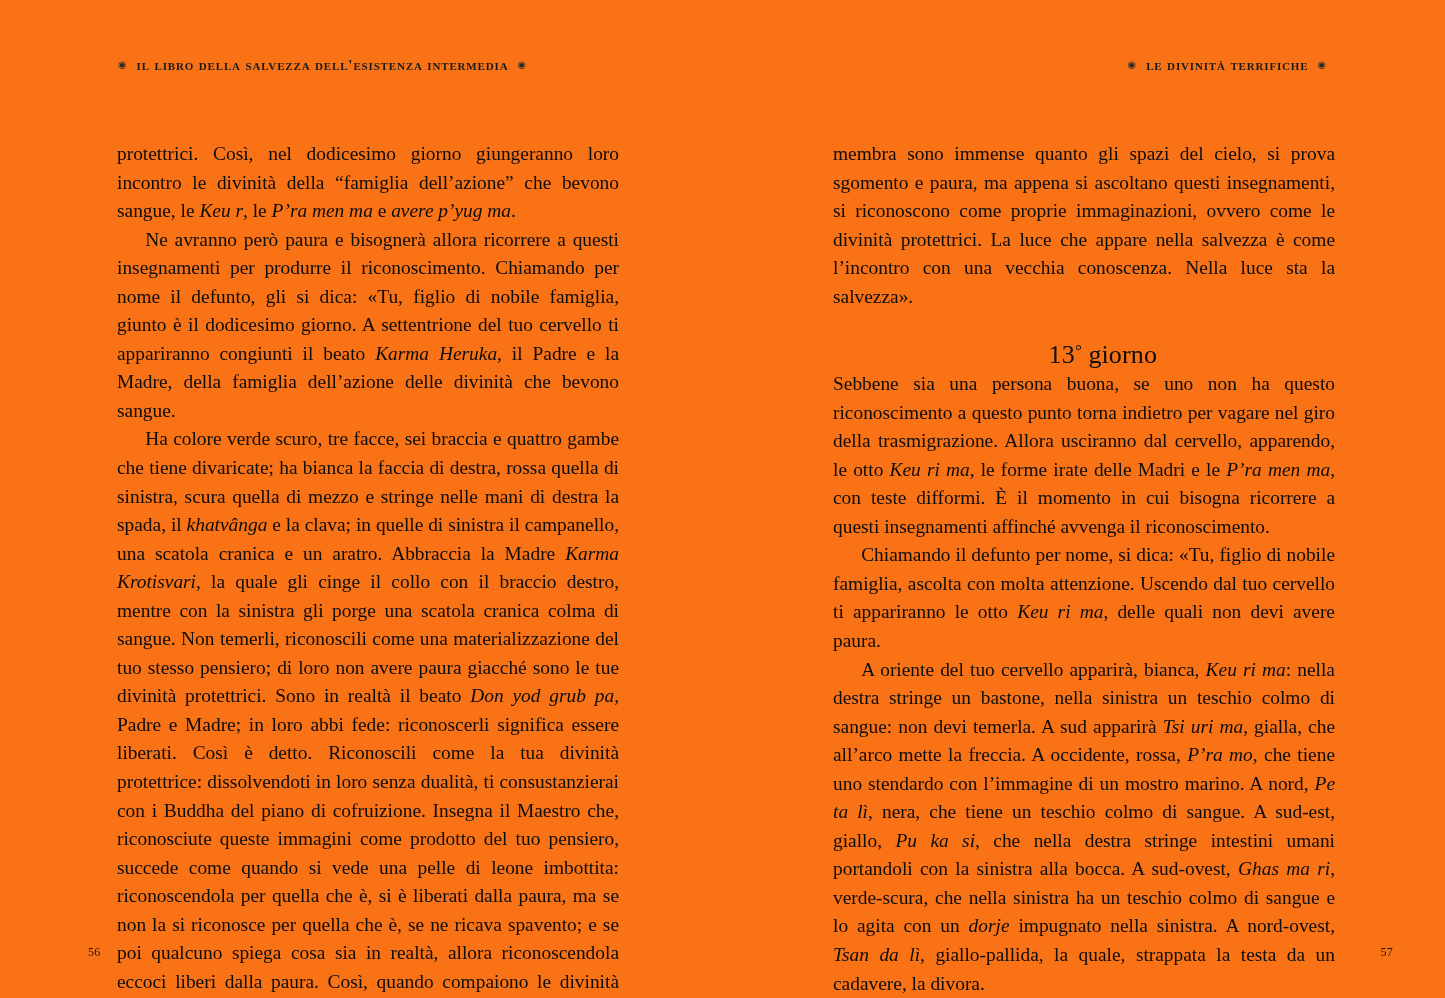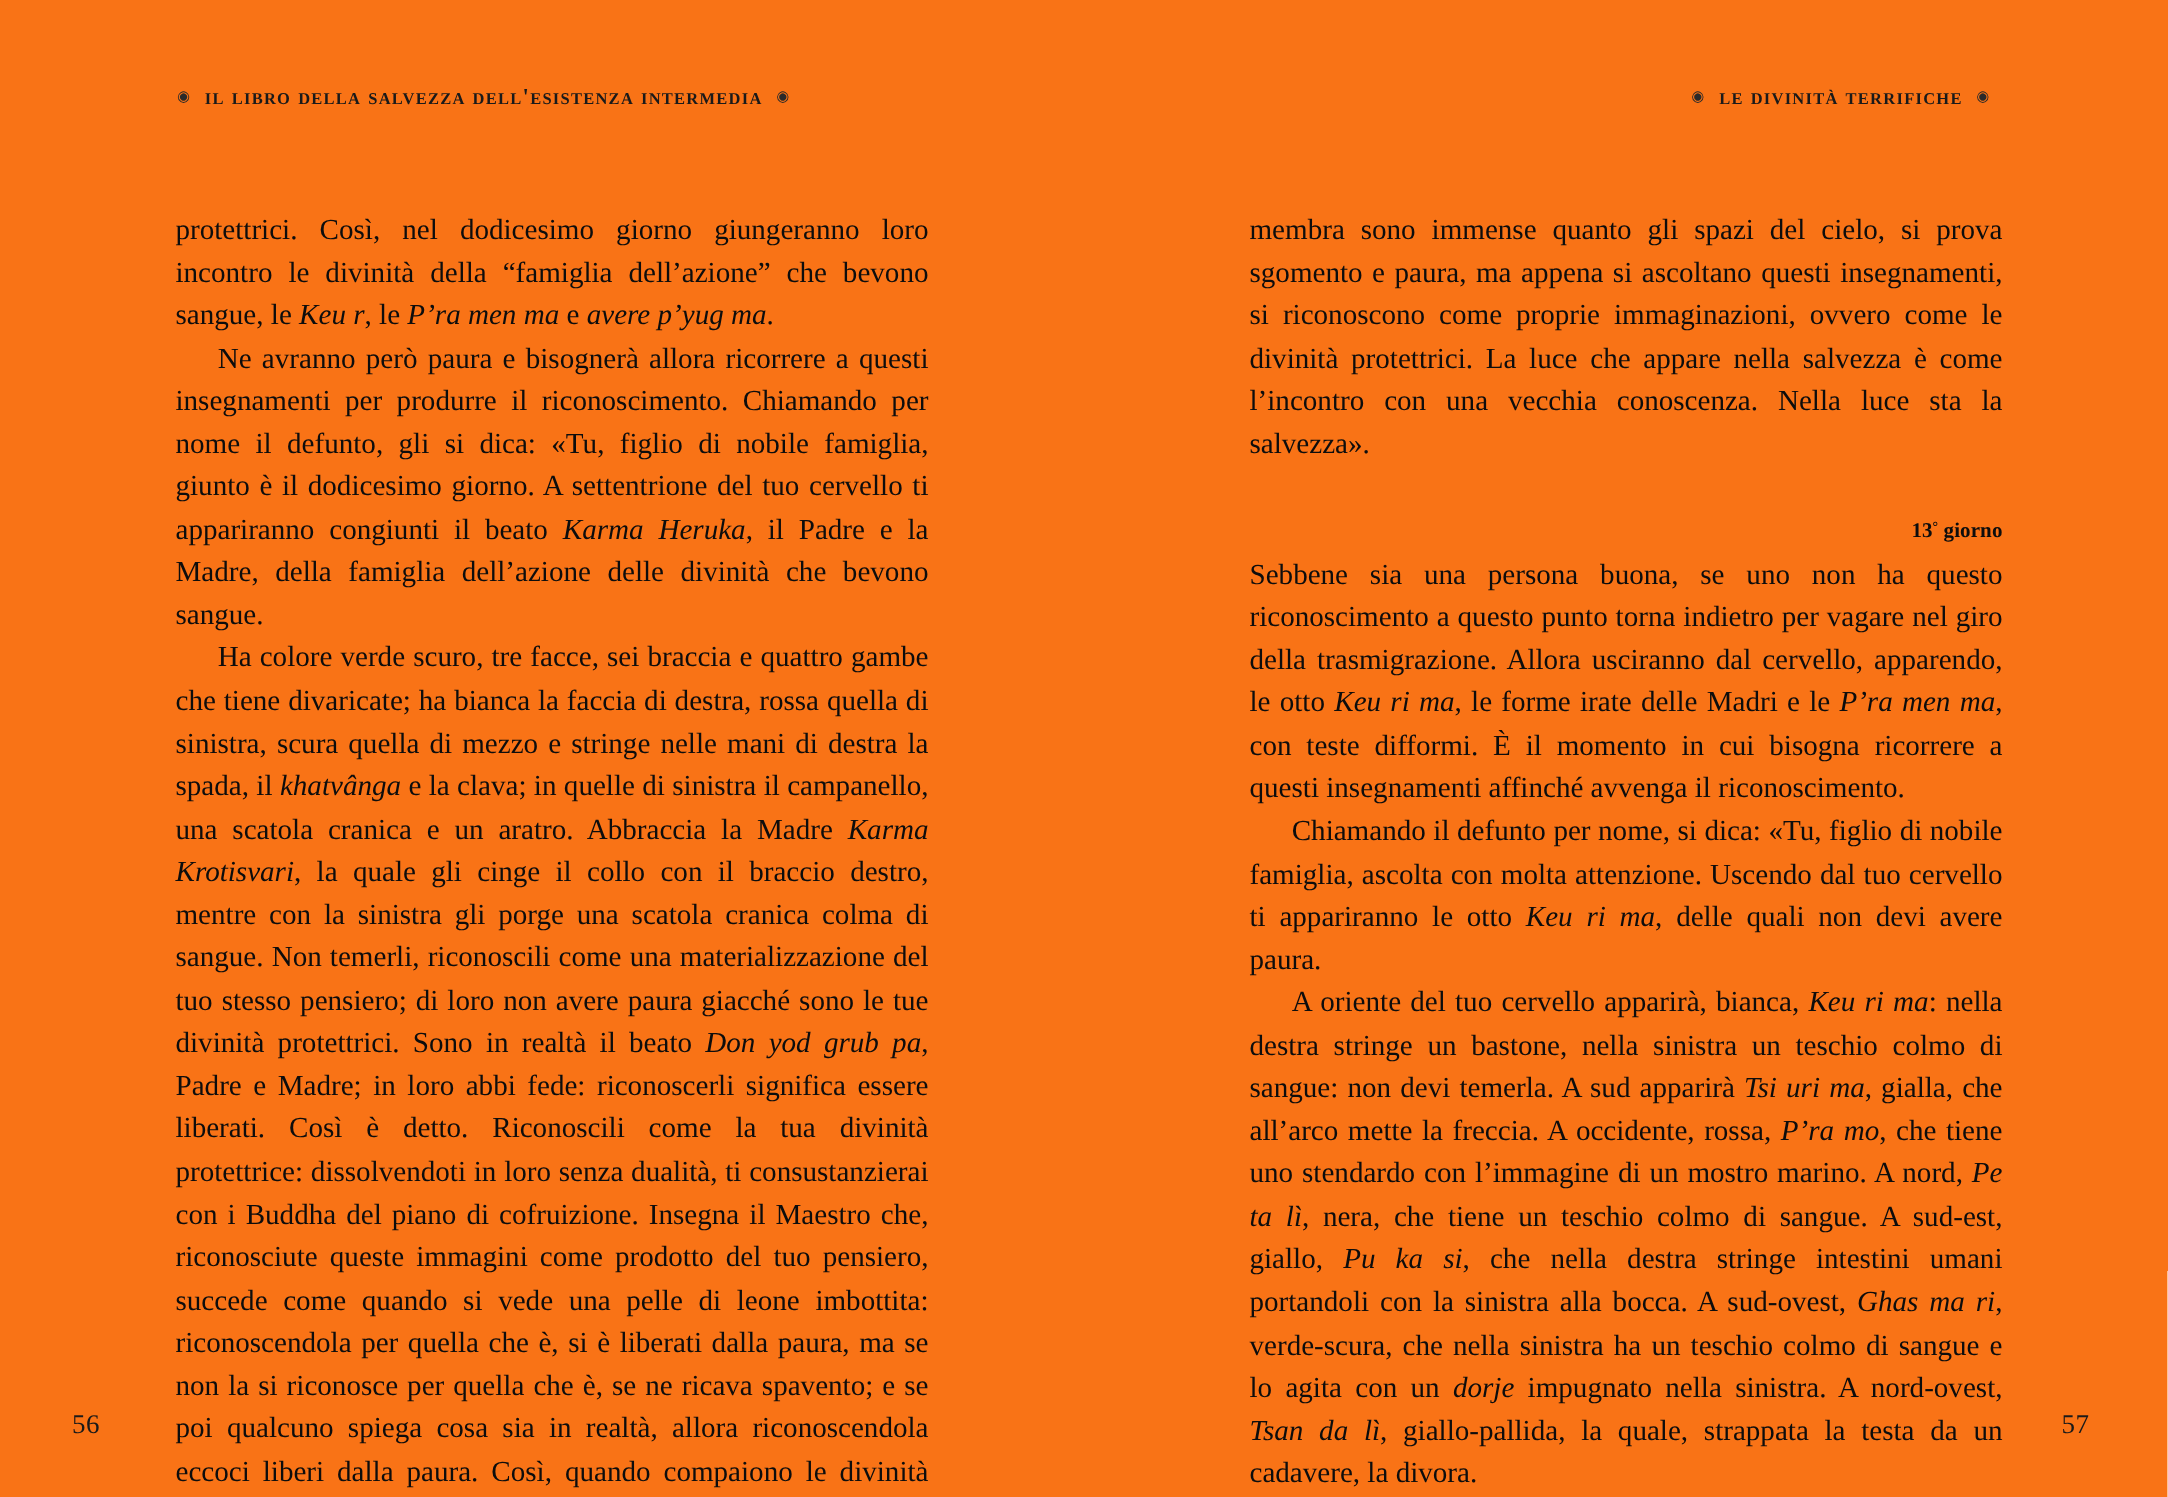--- a/index.html
+++ b/index.html
@@ -70,45 +70,46 @@
   }
   .column p.no-indent { text-indent: 0; }
 
   .column p.last-line-justify {
     text-align-last: justify;
   }
 
   
   .section-heading {
     margin: 0;
-    font-weight: bold;
-    font-size: 14px;
+    font-weight: normal;
+    font-size: 26px;
     line-height: 28.55px;
     text-indent: 0;
-    text-align: right;
+    text-align: center;
     letter-spacing: 0.005em;
   }
   .spacer-before-heading { height: 26px; }
 
   .deg {
     font-size: 0.66em;
     vertical-align: 0.42em;
     letter-spacing: 0;
   }
 
   em, .term {
   }
 
   
   .folio {
     position: absolute;
     bottom: 38px;
-    font-size: 18px;
+    font-size: 12px;
     color: #1a1a1a;
     letter-spacing: 0.02em;
+    margin-left: 40px;
   }
   .folio.left  { left: 48px; }
   .folio.right { right: 52px; text-align: right; }
 </style>
 </head>
 <body>
 
 <div class="page-spread">
 
   <div class="running-head left">

